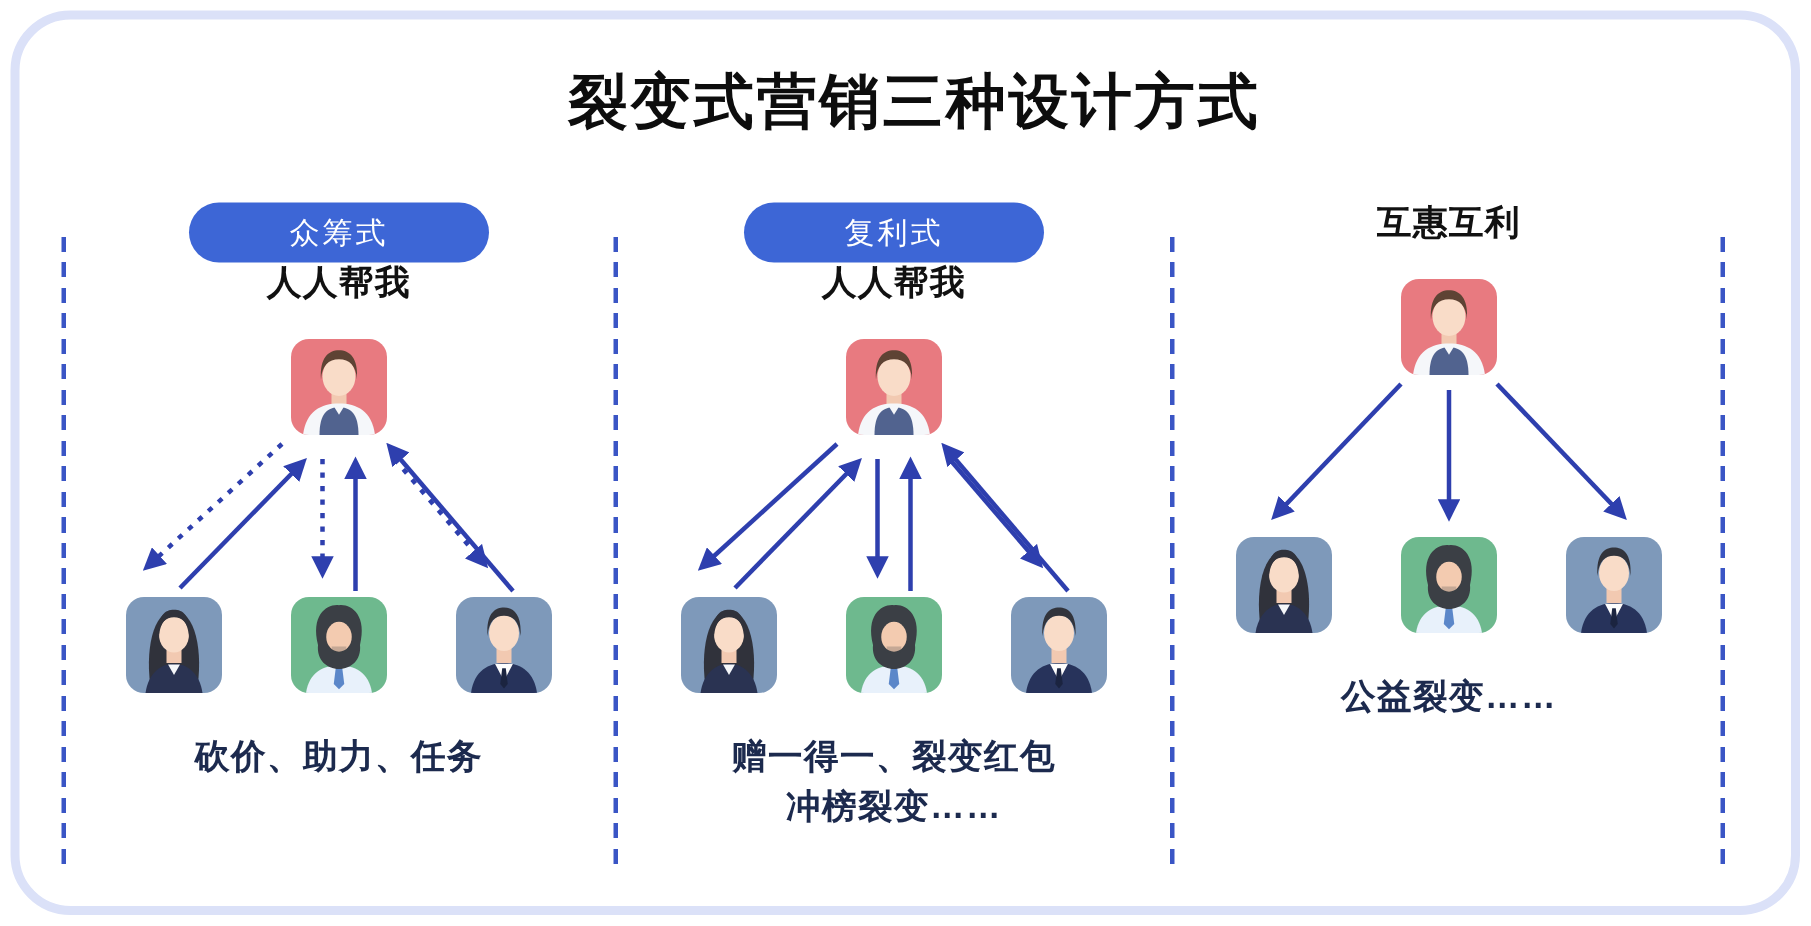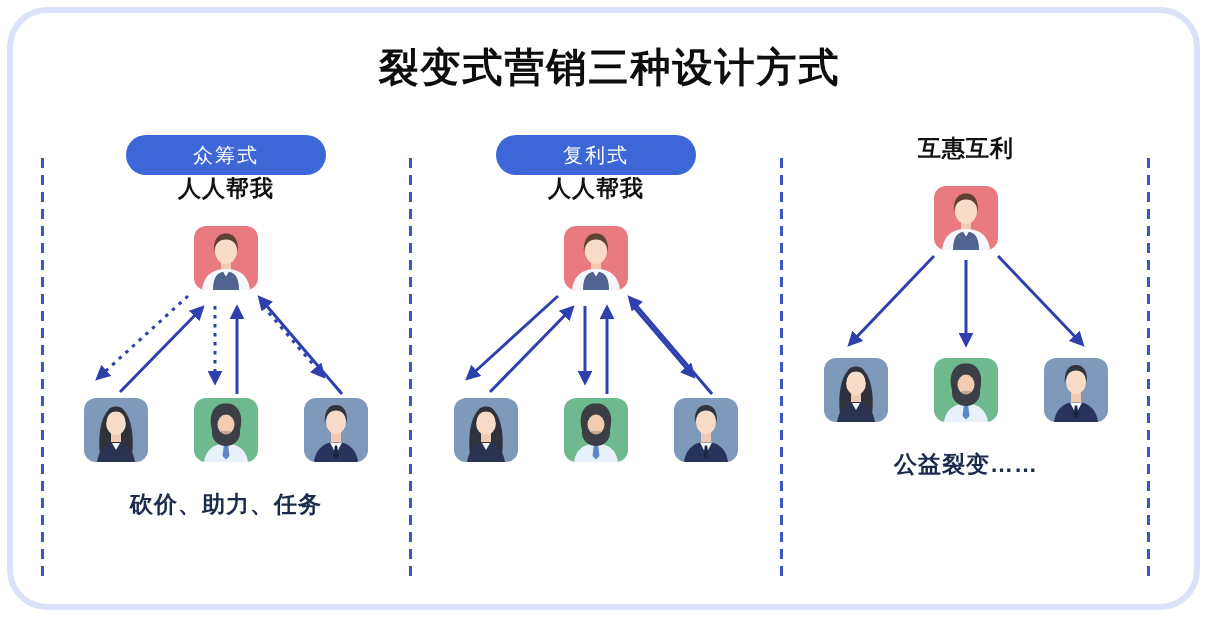--- a/index.html
+++ b/index.html
@@ -220,20 +220,24 @@
       <rect x="27" y="31" width="10" height="13" fill="#F2C9B1"></rect>
       <path d="M10 64 C12 49 22 44 32 44 C42 44 52 49 54 64 Z" fill="#27335B"></path>
       <path d="M26 44.5 L32 56 L38 44.5 Z" fill="#FDFDFD"></path>
       <path d="M30.8 47.5 L33.2 47.5 L34.5 58 L32 61 L29.5 58 Z" fill="#1B2440"></path>
       <ellipse cx="32" cy="24" rx="10" ry="12" fill="#F9DCC8"></ellipse>
       <path d="M21 26 C20 11 26 7 32 7 C38 7 44 11 43 26 C42 16 38 12.5 32 12.5 C26 12.5 22 16 21 26 Z" fill="#32343C"></path>
             </g>
           </svg>
         </div>
     </div>
+    <div class="caption">
+      <div>赠一得一、裂变红包</div>
+      <div>冲榜裂变……</div>
+    </div>
   </section>
 
   <section class="column col3">
     <div class="subtitle">互惠互利</div>
     <div class="avatar top-avatar">
         <svg viewBox="0 0 64 64" xmlns="http://www.w3.org/2000/svg">
     <defs>
             <clipPath id="clip8">
               <rect x="0" y="0" width="64" height="64" rx="12"></rect>
             </clipPath>

